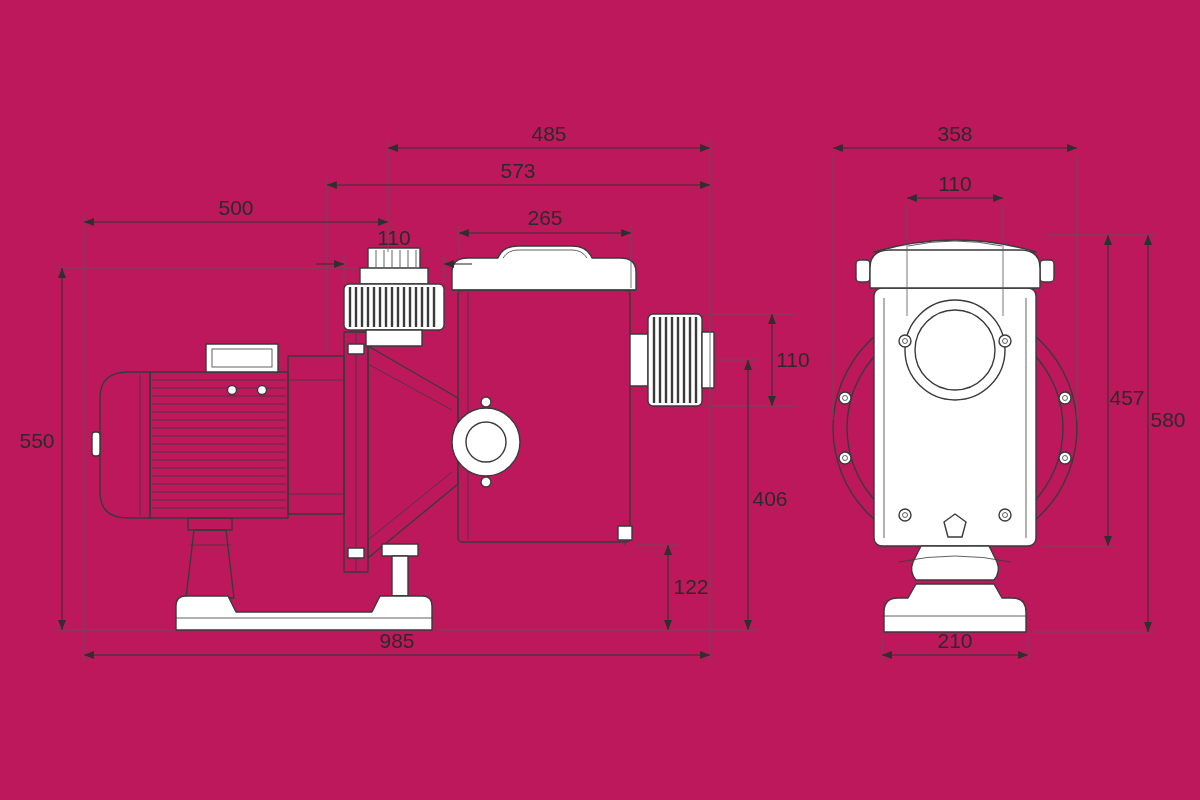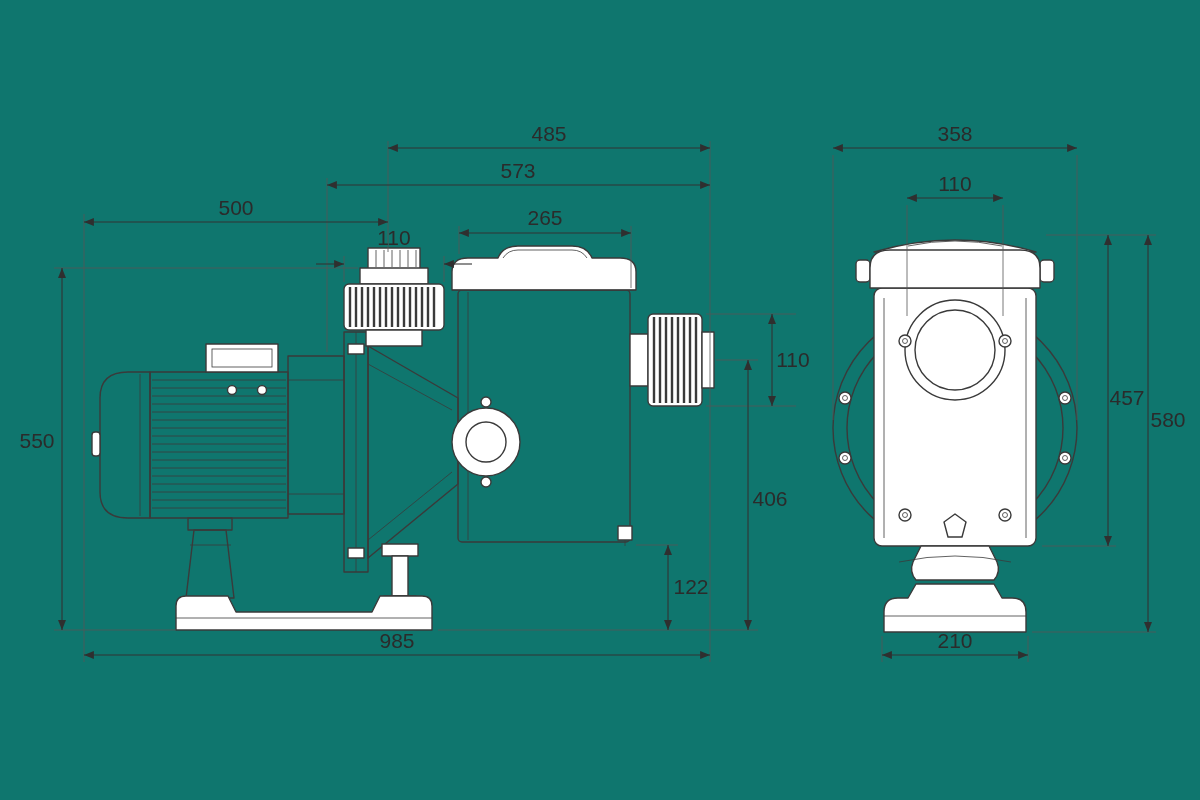--- a/index.html
+++ b/index.html
@@ -1,16 +1,16 @@
 <!DOCTYPE html>
 <html><head>
 <meta charset="utf-8">
 <style>
   html,body{margin:0;padding:0;background:#ffffff;}
-  .stage{width:1200px;height:800px;position:relative;background:#0f766e;overflow:hidden;}
+  .stage{width:1200px;height:800px;position:relative;background:#be185d;overflow:hidden;}
   svg{display:block;}
   .ln{fill:none;stroke:#3a3a3a;stroke-width:1.4;stroke-linejoin:round;stroke-linecap:round;}
   .lnf{fill:#ffffff;stroke:#3a3a3a;stroke-width:1.4;stroke-linejoin:round;}
   .thin{fill:none;stroke:#3a3a3a;stroke-width:0.8;}
   .stripe{stroke:#3a3a3a;stroke-width:2.4;}
   .dim{stroke:#333333;stroke-width:1.1;fill:none;}
   .ext{stroke:#555555;stroke-width:0.8;fill:none;}
   .dimtext{font-family:"Liberation Sans", "DejaVu Sans", sans-serif;font-size:21px;fill:#2b2b2b;text-anchor:middle;}
 </style>
 </head>

